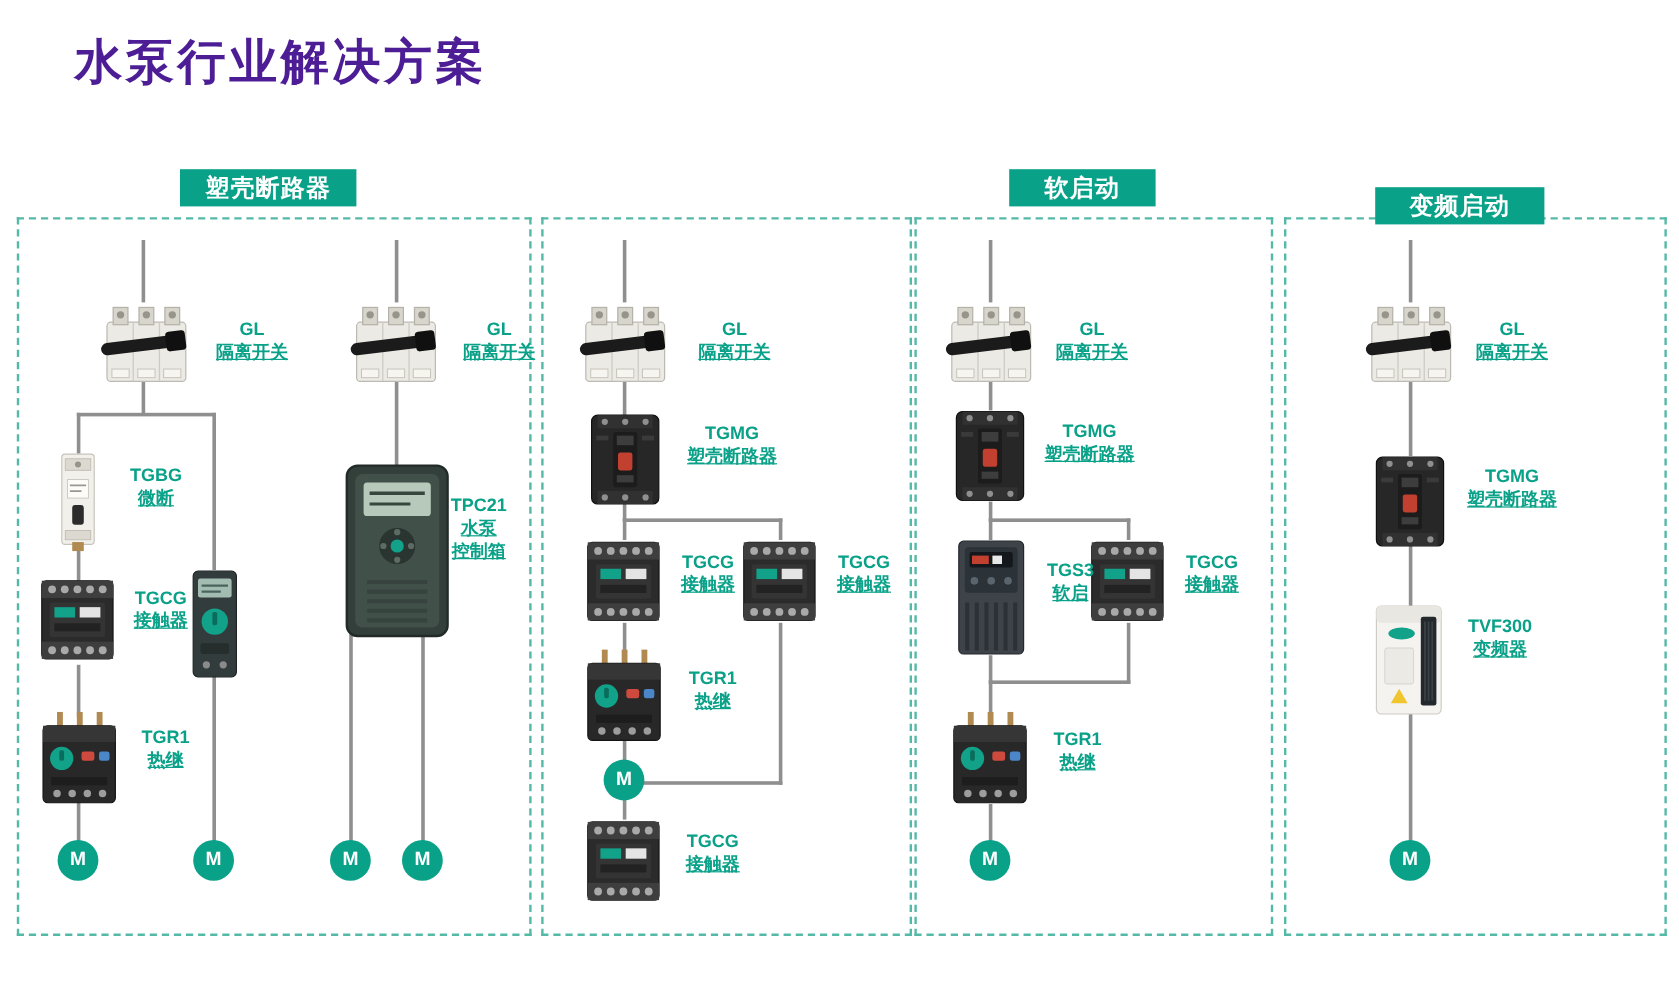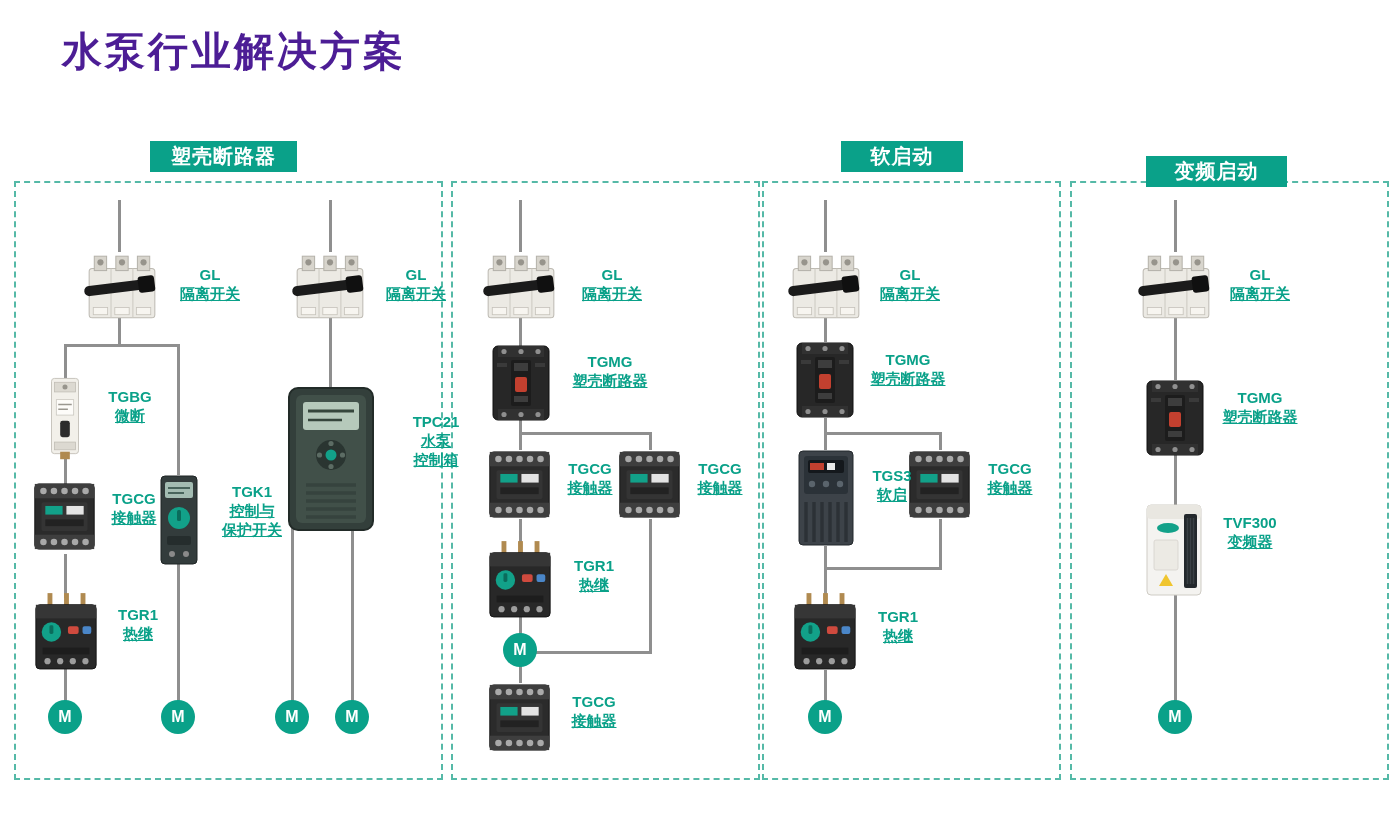--- a/index.html
+++ b/index.html
@@ -348,26 +348,21 @@
     <div class="desc">隔离开关</div>
   </div>
   <div class="dlabel" style="left:94px;top:387px;width:72px">
     <div class="code">TGBG</div>
     <div class="desc">微断</div>
   </div>
   <div class="dlabel" style="left:98px;top:489px;width:72px">
     <div class="code">TGCG</div>
     <div class="desc">接触器</div>
   </div>
-  <div class="dlabel" style="left:208px;top:482px;width:88px">
-    <div class="code">TGK1</div>
-    <div class="desc">控制与
-保护开关</div>
-  </div>
-  <div class="dlabel" style="left:396px;top:412px;width:80px">
+  <div class="dlabel" style="left:359px;top:412px;width:80px">
     <div class="code">TPC21</div>
     <div class="desc">水泵
 控制箱</div>
   </div>
   <div class="dlabel" style="left:102px;top:605px;width:72px">
     <div class="code">TGR1</div>
     <div class="desc">热继</div>
   </div>
 
   <div class="dlabel" style="left:572px;top:265px;width:80px">

